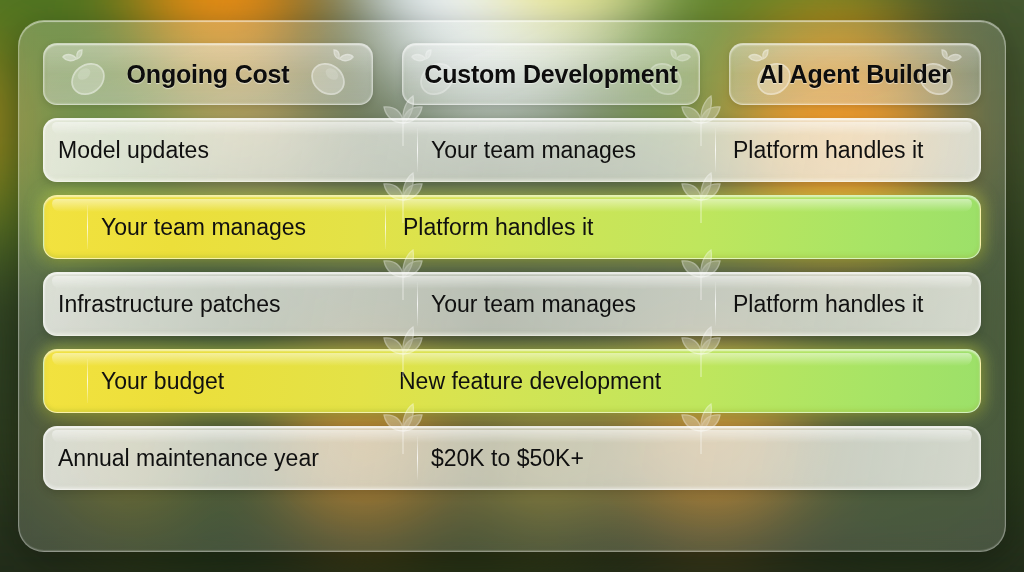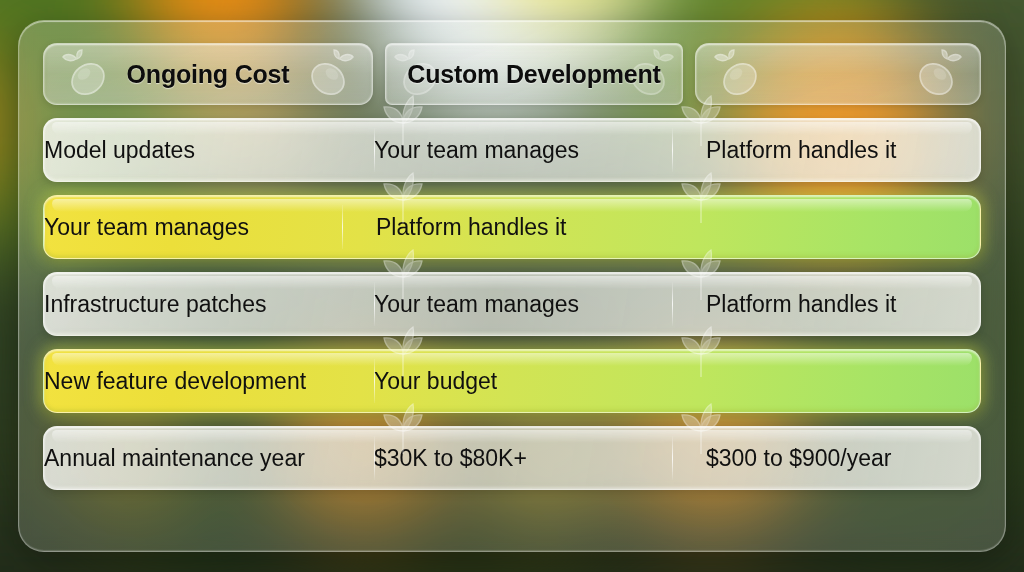--- a/index.html
+++ b/index.html
@@ -76,21 +76,21 @@
     -webkit-backdrop-filter: blur(7px) saturate(1.05);
     padding: 22px 24px;
     display: flex;
     flex-direction: column;
     gap: 13px;
   }
 
   
   .header-row {
     display: flex;
-    gap: 12px;
+    gap: 29px;
     height: 62px;
     flex: 0 0 62px;
   }
   .header-cell {
     position: relative;
     border-radius: 14px;
     border: 1px solid rgba(255,255,255,0.46);
     background: linear-gradient(180deg,
         rgba(255,255,255,0.30) 0%,
         rgba(246,249,246,0.16) 50%,
@@ -100,21 +100,21 @@
       inset 0 -1px 2px rgba(255,255,255,0.24),
       0 2px 7px rgba(0,0,0,0.13);
     backdrop-filter: blur(3px);
     -webkit-backdrop-filter: blur(3px);
     display: flex;
     align-items: center;
     justify-content: center;
     overflow: hidden;
   }
   .hc-1 { flex: 0 0 330px; }
-  .hc-2 { flex: 0 0 298px; border-radius: 7px; }
+  .hc-2 { flex: 0 0 298px; }
   .hc-3 { flex: 1 1 auto; }
 
   .header-label {
     position: relative;
     z-index: 3;
     font-size: 25px;
     font-weight: 700;
     color: #0d0d0d;
     letter-spacing: -0.2px;
     white-space: nowrap;
@@ -183,28 +183,29 @@
       inset 0 1px 2px rgba(255,255,255,0.68),
       inset 0 -2px 4px rgba(150,165,40,0.30),
       0 0 16px 2px rgba(212,226,70,0.55),
       0 3px 10px rgba(0,0,0,0.22);
   }
 
   .cell {
     position: relative;
     display: flex;
     align-items: center;
+    padding-left: 14px;
     font-size: 23px;
     color: #101010;
     white-space: nowrap;
     overflow: hidden;
   }
   .cell-1 { flex: 0 0 330px; }
-  .cell-2 { flex: 0 0 298px; }
-  .cell-3 { flex: 1 1 auto; padding-left: 34px; }
+  .cell-2 { flex: 0 0 298px; margin-left: 43px; }
+  .cell-3 { flex: 1 1 auto; padding-left: 18px; }
 
   
   .cell-2::before, .cell-3::before {
     content: "";
     position: absolute;
     left: 0;
     top: 9px;
     bottom: 9px;
     width: 1px;
     background: linear-gradient(180deg,
@@ -323,20 +324,21 @@
         <span class="lemon lemon-l">
           <svg viewBox="0 0 56 52" width="56" height="52" aria-hidden="true">
             <g fill="none">
               <path d="M16 9 C11 4, 5 5, 3 8 C6 12, 12 13, 16 10 Z" fill="rgba(255,255,255,0.72)" stroke="rgba(255,255,255,0.95)" stroke-width="1.4"></path>
               <path d="M17 9 C16 3, 19 1, 22 1 C22 6, 20 9, 17 10 Z" fill="rgba(255,255,255,0.62)" stroke="rgba(255,255,255,0.9)" stroke-width="1.3"></path>
               <ellipse cx="28" cy="30" rx="17" ry="14" transform="rotate(-38 28 30)" fill="rgba(255,255,255,0.50)" stroke="rgba(255,255,255,0.95)" stroke-width="1.7"></ellipse>
               <ellipse cx="24" cy="25" rx="7" ry="5" transform="rotate(-38 24 25)" fill="rgba(255,255,255,0.42)"></ellipse>
             </g>
           </svg>
         </span>
+        <span class="header-label">AI Agent Builder</span>
         <span class="lemon lemon-r">
           <svg viewBox="0 0 56 52" width="56" height="52" aria-hidden="true">
             <g fill="none">
               <path d="M16 9 C11 4, 5 5, 3 8 C6 12, 12 13, 16 10 Z" fill="rgba(255,255,255,0.72)" stroke="rgba(255,255,255,0.95)" stroke-width="1.4"></path>
               <path d="M17 9 C16 3, 19 1, 22 1 C22 6, 20 9, 17 10 Z" fill="rgba(255,255,255,0.62)" stroke="rgba(255,255,255,0.9)" stroke-width="1.3"></path>
               <ellipse cx="28" cy="30" rx="17" ry="14" transform="rotate(-38 28 30)" fill="rgba(255,255,255,0.50)" stroke="rgba(255,255,255,0.95)" stroke-width="1.7"></ellipse>
               <ellipse cx="24" cy="25" rx="7" ry="5" transform="rotate(-38 24 25)" fill="rgba(255,255,255,0.42)"></ellipse>
             </g>
           </svg>
         </span>
@@ -440,22 +442,22 @@
         <span class="sprout sprout-b">
           <svg viewBox="0 0 58 54" width="58" height="54" aria-hidden="true">
             <g fill="rgba(255,255,255,0.55)" stroke="rgba(255,255,255,0.85)" stroke-width="1.3">
               <path d="M29 30 C20 30, 12 24, 10 14 C21 13, 28 19, 29 29 Z"></path>
               <path d="M29 30 C38 30, 46 24, 48 14 C37 13, 30 19, 29 29 Z"></path>
               <path d="M29 29 C28 18, 32 8, 39 3 C41 14, 36 25, 30 30 Z"></path>
             </g>
             <rect x="28" y="29" width="2" height="24" fill="rgba(255,255,255,0.55)"></rect>
           </svg>
         </span>
+        <div class="cell cell-2">Your budget</div>
         <div class="cell cell-1">New feature development</div>
-        <div class="cell cell-2">Your budget</div>
       </div>
 
       <div class="data-row row-plain">
         <span class="sheen"></span>
         <span class="sprout sprout-a">
           <svg viewBox="0 0 58 54" width="58" height="54" aria-hidden="true">
             <g fill="rgba(255,255,255,0.55)" stroke="rgba(255,255,255,0.85)" stroke-width="1.3">
               <path d="M29 30 C20 30, 12 24, 10 14 C21 13, 28 19, 29 29 Z"></path>
               <path d="M29 30 C38 30, 46 24, 48 14 C37 13, 30 19, 29 29 Z"></path>
               <path d="M29 29 C28 18, 32 8, 39 3 C41 14, 36 25, 30 30 Z"></path>
@@ -467,19 +469,18 @@
           <svg viewBox="0 0 58 54" width="58" height="54" aria-hidden="true">
             <g fill="rgba(255,255,255,0.55)" stroke="rgba(255,255,255,0.85)" stroke-width="1.3">
               <path d="M29 30 C20 30, 12 24, 10 14 C21 13, 28 19, 29 29 Z"></path>
               <path d="M29 30 C38 30, 46 24, 48 14 C37 13, 30 19, 29 29 Z"></path>
               <path d="M29 29 C28 18, 32 8, 39 3 C41 14, 36 25, 30 30 Z"></path>
             </g>
             <rect x="28" y="29" width="2" height="24" fill="rgba(255,255,255,0.55)"></rect>
           </svg>
         </span>
         <div class="cell cell-1">Annual maintenance year</div>
-        <div class="cell cell-2">$30K to $80K+</div>
-        <div class="cell cell-3">$300 to $900/year</div>
+        <div class="cell cell-2">$20K to $50K+</div>
       </div>
 
     </div>
   </div>
 </div>
 
 </body></html>

